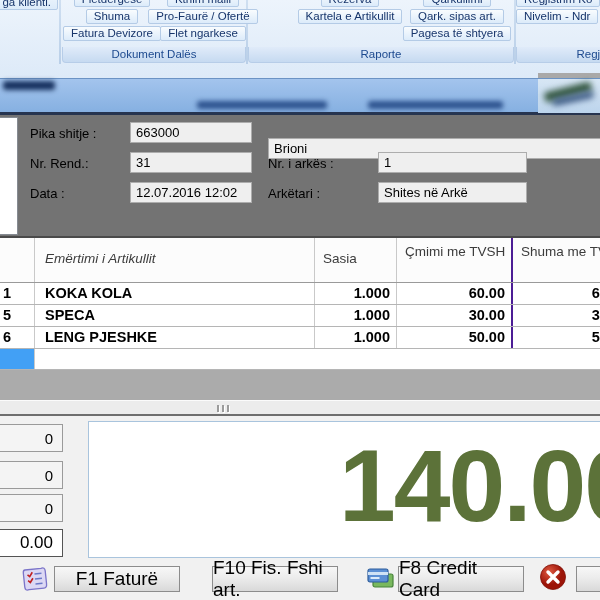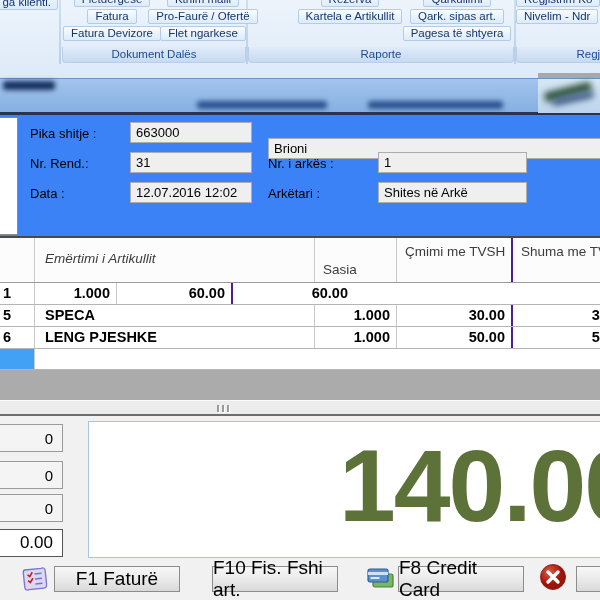--- a/index.html
+++ b/index.html
@@ -44,21 +44,21 @@
   .smudge { position:absolute; filter:blur(2.5px); border-radius:3px; }
   .sm-title { left:3px; top:2px; width:52px; height:9px; background:#16305e; }
   .sm-mid1  { left:197px; top:22px; width:130px; height:8px; background:#2d528e; }
   .sm-mid2  { left:368px; top:22px; width:135px; height:8px; background:#2d528e; }
   .sm-logo1 { left:6px; top:8px; width:48px; height:10px; background:#33573f;
     transform:rotate(-14deg); filter:blur(3px); }
   .sm-logo2 { left:14px; top:16px; width:42px; height:7px; background:#3c5a86;
     transform:rotate(-12deg); filter:blur(3px); }
   
   .form-area { position:absolute; left:0; top:115px; width:600px; height:123px;
-    background:#3b82f6; }
+    background:#737373; }
   .left-panel { position:absolute; left:-6px; top:2px; width:24px; height:118px;
     background:#fff; border:1px solid #868b92; }
   .fld-label { position:absolute; font-size:13px; color:#000; }
   .fld {
     position:absolute; height:21px; font-size:13px; color:#000;
     background:#efefef; border:1px solid #adadad; padding:0 5px;
     font-family:"Liberation Sans", sans-serif;
   }
   .table-topline { position:absolute; left:0; top:236px; width:600px; height:2px;
     background:#4a4a4a; }
@@ -71,21 +71,21 @@
   .g-row { display:flex; height:22px; background:#fff;
     border-bottom:1px solid #b5b5b5; font-size:14.5px; font-weight:bold; color:#000; }
   .g-row-empty { display:flex; height:21px; background:#fff;
     border-bottom:1px solid #b5b5b5; }
   .c-code { width:35px; border-right:1px solid #c9c9c9; padding:2px 0 0 3px; }
   .c-name { width:280px; border-right:1px solid #c9c9c9; padding:2px 0 0 10px; }
   .c-qty  { width:82px;  border-right:1px solid #c9c9c9; text-align:right; padding:2px 6px 0 0; }
   .c-price{ width:116px; border-right:2px solid #4c1d95; text-align:right; padding:2px 6px 0 0; }
   .c-sum  { width:127px; text-align:right; padding:2px 12px 0 0; }
   .g-header .c-name { padding:13px 0 0 10px;font-style:italic; }
-  .g-header .c-qty  { text-align:left; padding:24px 0 0 8px; }
+  .g-header .c-qty  { text-align:left; padding:13px 0 0 8px; }
   .g-header .c-price{ text-align:left; padding:6px 0 0 8px; line-height:16px; }
   .g-header .c-sum  { text-align:left; padding:6px 0 0 8px; line-height:16px; }
   .sel-cell { width:35px; background:#42a0f5; border-right:1px solid #c9c9c9; }
   
   .splitter { position:absolute; left:0; top:400px; width:600px; height:16px;
     background:#ececec; border-top:1px solid #fbfbfb; border-bottom:2px solid #6e6e6e; }
   .grip { position:absolute; left:217px; top:4px; display:flex; gap:3px; }
   .grip span { width:2px; height:7px; background:#9b9b9b; box-shadow:1px 1px 0 #fff; }
   
   .bottom { position:absolute; left:0; top:417px; width:600px; height:183px;
@@ -114,21 +114,21 @@
 <div id="screen">
 
   <div class="ribbon">
     <div class="rb-partial">ga klienti.</div>
     <div class="rb-sep" style="left:59px"></div>
     <div class="rb-sep" style="left:246px"></div>
     <div class="rb-sep" style="left:514px"></div>
 
     <div class="rb-stack" style="left:62px; width:100px">
       <div class="rb-btn">Fletdërgesë</div>
-      <div class="rb-btn">Fatura</div>
+      <div class="rb-btn">Shuma</div>
       <div class="rb-btn">Fatura Devizore</div>
     </div>
     <div class="rb-stack" style="left:153px; width:100px">
       <div class="rb-btn">Kthim malli</div>
       <div class="rb-btn">Pro-Faurë / Ofertë</div>
       <div class="rb-btn">Flet ngarkese</div>
     </div>
     <div class="rb-caption" style="left:62px; width:184px">Dokument Dalës</div>
 
     <div class="rb-stack" style="left:300px; width:100px">
@@ -185,20 +185,21 @@
       <div class="g-header">
         <div class="c-code"></div>
         <div class="c-name">Emërtimi i Artikullit</div>
         <div class="c-qty">Sasia</div>
         <div class="c-price">Çmimi me TVSH</div>
         <div class="c-sum">Shuma me TVSH</div>
       </div>
 
       <div class="g-row">
         <div class="c-code">1</div>
+        <div class="c-name">KOKA KOLA</div>
         <div class="c-qty">1.000</div>
         <div class="c-price">60.00</div>
         <div class="c-sum">60.00</div>
       </div>
       <div class="g-row">
         <div class="c-code">5</div>
         <div class="c-name">SPECA</div>
         <div class="c-qty">1.000</div>
         <div class="c-price">30.00</div>
         <div class="c-sum">30.00</div>

